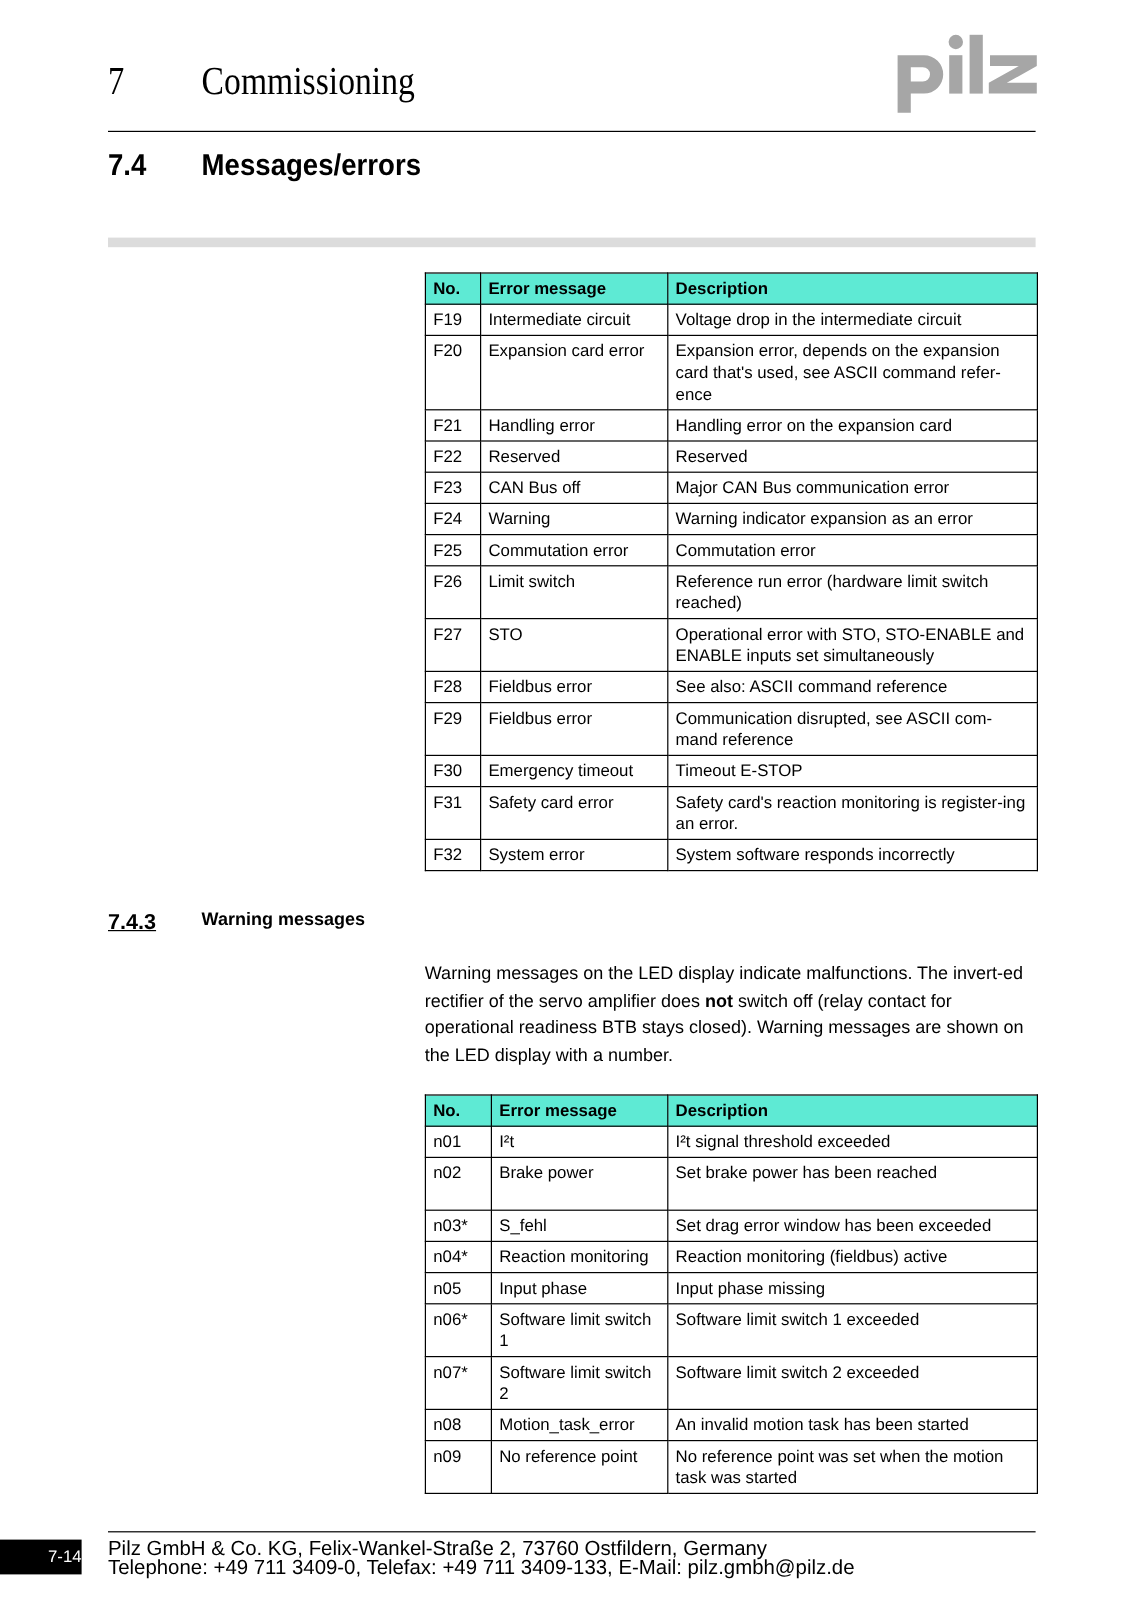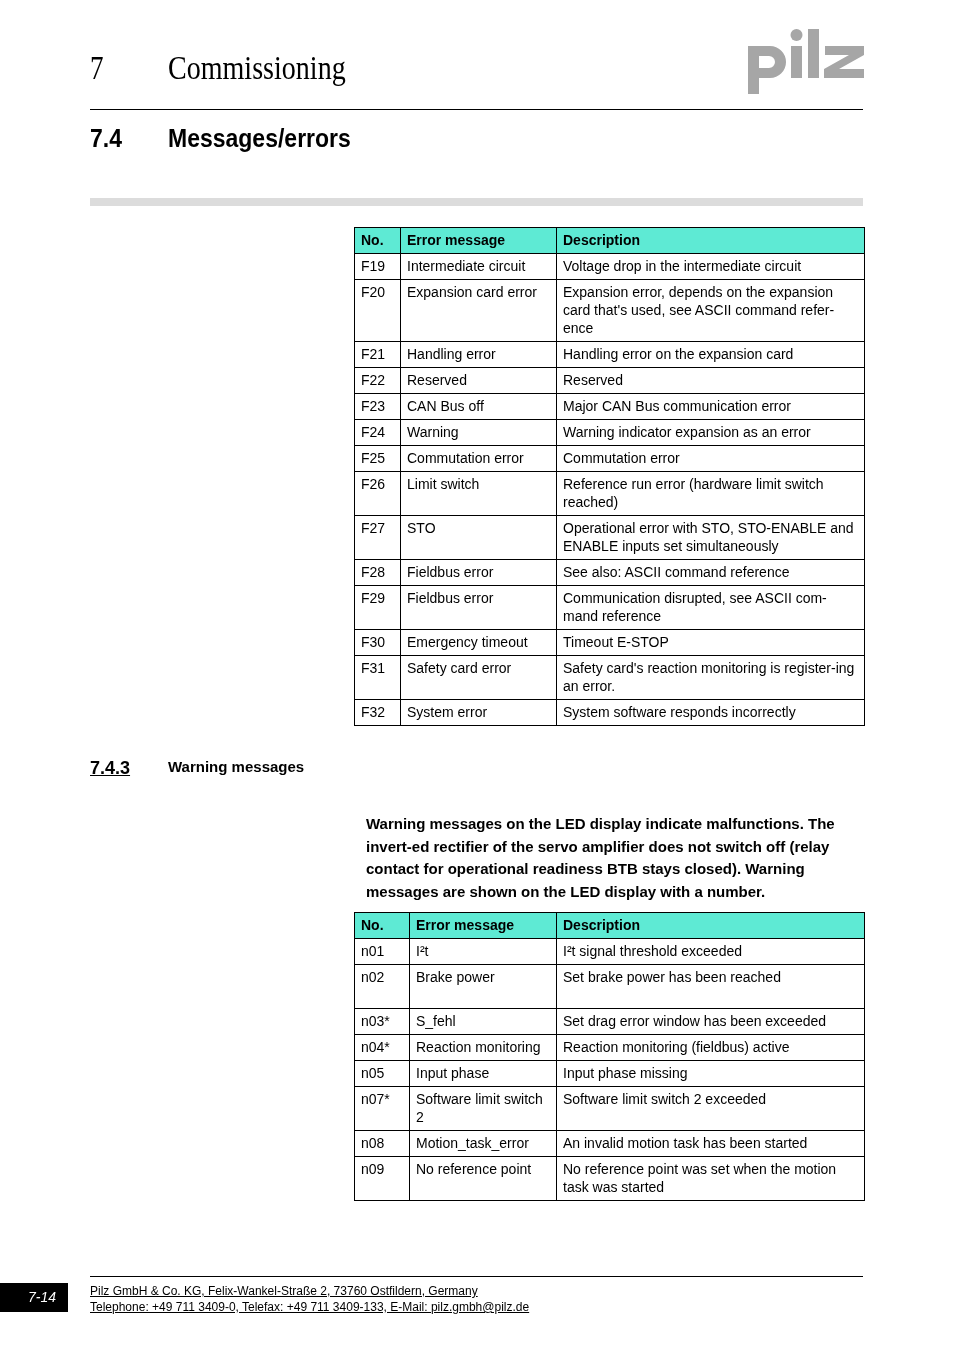--- a/index.html
+++ b/index.html
@@ -18,22 +18,22 @@
   table.err td { height: 18px; }
   #tbl1 { top: 227px; }
   #tbl2 { top: 912px; }
   #tbl2 td.tall { height: 36px; }
 
   .sub-num { position: absolute; left: 90px; top: 758px; font-size: 18px; font-weight: bold; text-decoration: underline; }
   .sub-title { position: absolute; left: 168px; top: 758px; font-size: 15px; font-weight: bold; }
   .para { position: absolute; left: 354px; top: 801px; width: 512px; font-size: 15px; line-height: 22.5px; }
 
   .rule-bottom { position: absolute; left: 90px; top: 1276px; width: 773px; height: 1px; background: #000; }
-  .page-box { position: absolute; left: 0; top: 1283px; width: 68px; height: 29px; background: #000; color: #fff; font-size: 14px; text-align: right; box-sizing: border-box; padding: 6px 12px 0 0; font-style: italic; }
-  .footer { position: absolute; left: 90px; top: 1283px; font-size: 12px; line-height: 16px; text-decoration: underline; }
+  .page-box { position: absolute; left: 0; top: 1283px; width: 68px; height: 29px; background: #000; color: #fff; font-size: 14px; text-align: right; box-sizing: border-box; padding: 6px 0 0 0; }
+  .footer { position: absolute; left: 90px; top: 1283px; font-size: 17px; line-height: 16px; }
 </style>
 </head>
 <body>
 
 <div class="chapter-num">7</div>
 <div class="chapter-title">Commissioning</div>
 
 <svg class="logo" viewBox="0 0 120 68" xmlns="http://www.w3.org/2000/svg">
   <g fill="#a6a6a6">
 
@@ -138,21 +138,21 @@
         <td>F32</td>
         <td>System error</td>
         <td>System software responds incorrectly</td>
       </tr>
   </tbody>
 </table>
 
 <div class="sub-num">7.4.3</div>
 <div class="sub-title">Warning messages</div>
 
-<p class="para" style="margin:12px;font-weight:bold;"><span>Warning messages on the LED display indicate malfunctions. The invert-ed rectifier of the servo amplifier does </span><b>not</b><span> switch off (relay contact for operational readiness BTB stays closed). Warning messages are shown on the LED display with a number.</span></p>
+<p class="para" style="margin:0;"><span>Warning messages on the LED display indicate malfunctions. The invert-ed rectifier of the servo amplifier does </span><b>not</b><span> switch off (relay contact for operational readiness BTB stays closed). Warning messages are shown on the LED display with a number.</span></p>
 
 <table class="err" id="tbl2">
   <colgroup>
       <col style="width:55px">
       <col style="width:147px">
       <col style="width:308px">
     </colgroup>
   <thead>
     <tr>
       <th>No.</th>
@@ -180,20 +180,25 @@
         <td>n04*</td>
         <td>Reaction monitoring</td>
         <td>Reaction monitoring (fieldbus) active</td>
       </tr>
     <tr>
         <td>n05</td>
         <td>Input phase</td>
         <td>Input phase missing</td>
       </tr>
     <tr>
+        <td>n06*</td>
+        <td>Software limit switch 1</td>
+        <td>Software limit switch 1 exceeded</td>
+      </tr>
+    <tr>
         <td>n07*</td>
         <td>Software limit switch 2</td>
         <td>Software limit switch 2 exceeded</td>
       </tr>
     <tr>
         <td>n08</td>
         <td>Motion_task_error</td>
         <td>An invalid motion task has been started</td>
       </tr>
     <tr>

